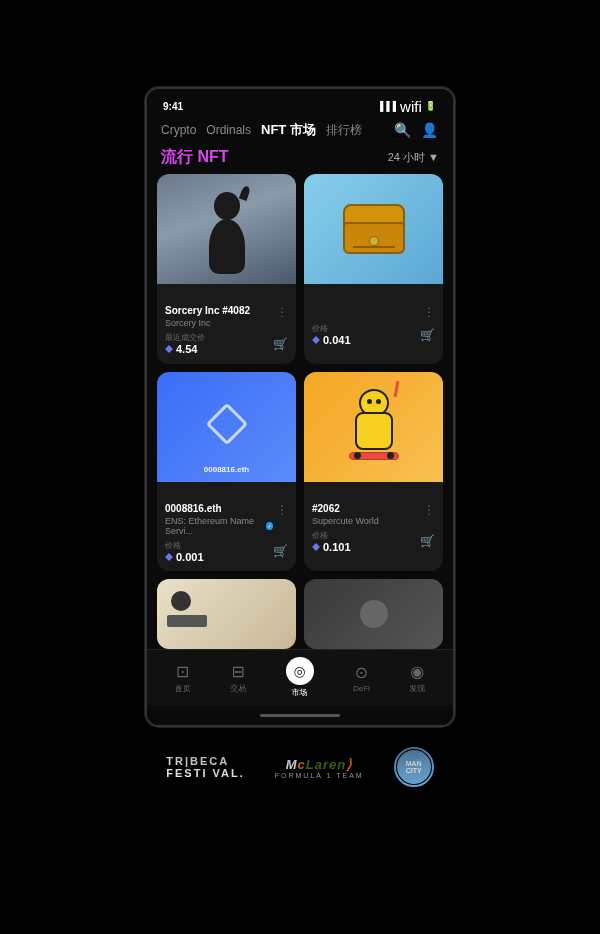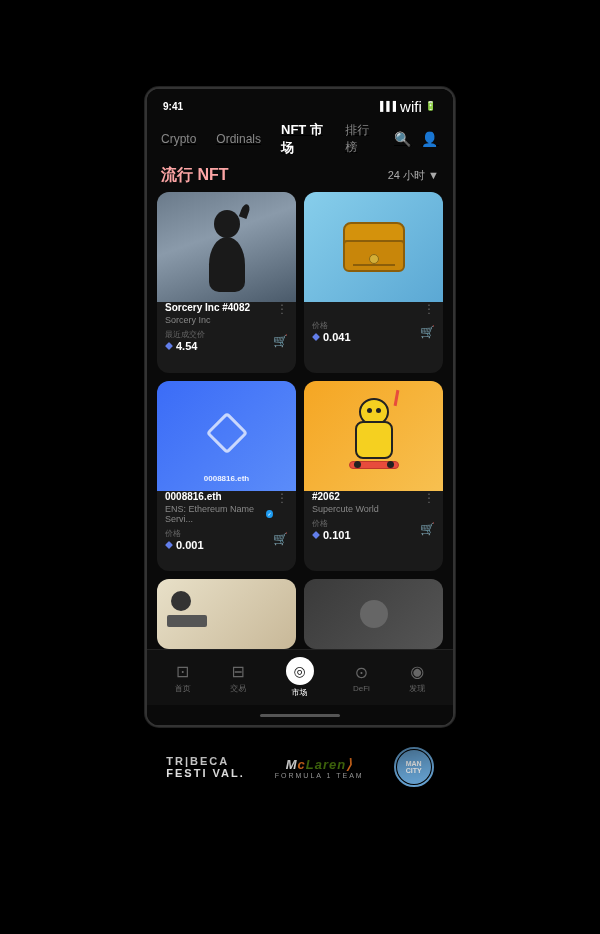--- a/index.html
+++ b/index.html
@@ -64,21 +64,21 @@
     .status-icons span {
       color: #fff;
       font-size: 9px;
     }
 
     
     .nav-bar {
       display: flex;
       align-items: center;
       padding: 4px 14px;
-      gap: 20px;
+      gap: 10px;
       background: #0a0a0a;
       text-decoration: underline;
     }
     .nav-item {
       font-size: 12px;
       color: #888;
       cursor: pointer;
     }
     .nav-item.active {
       color: #fff;
@@ -99,21 +99,21 @@
     
     .section-header {
       display: flex;
       align-items: center;
       justify-content: space-between;
       padding: 4px 14px 6px;
     }
     .section-title {
       font-size: 16px;
       font-weight: 700;
-      color: #fca5a5;
+      color: #d946ef;
     }
     .section-filter {
       font-size: 11px;
       color: #aaa;
       display: flex;
       align-items: center;
       gap: 2px;
     }
 
     
@@ -351,21 +351,21 @@
       justify-content: center;
     }
     .img-partial2 {
       background: linear-gradient(135deg, #3a3a3a 0%, #555 100%);
       display: flex;
       align-items: center;
       justify-content: center;
     }
 
     .nft-info {
-      padding: 0 8px 6px;
+      padding: 21px 8px 6px;
     }
     .nft-title-row {
       display: flex;
       align-items: flex-start;
       gap: 3px;
     }
     .nft-menu-icon {
       color: #666;
       font-size: 12px;
       margin-left: auto;

